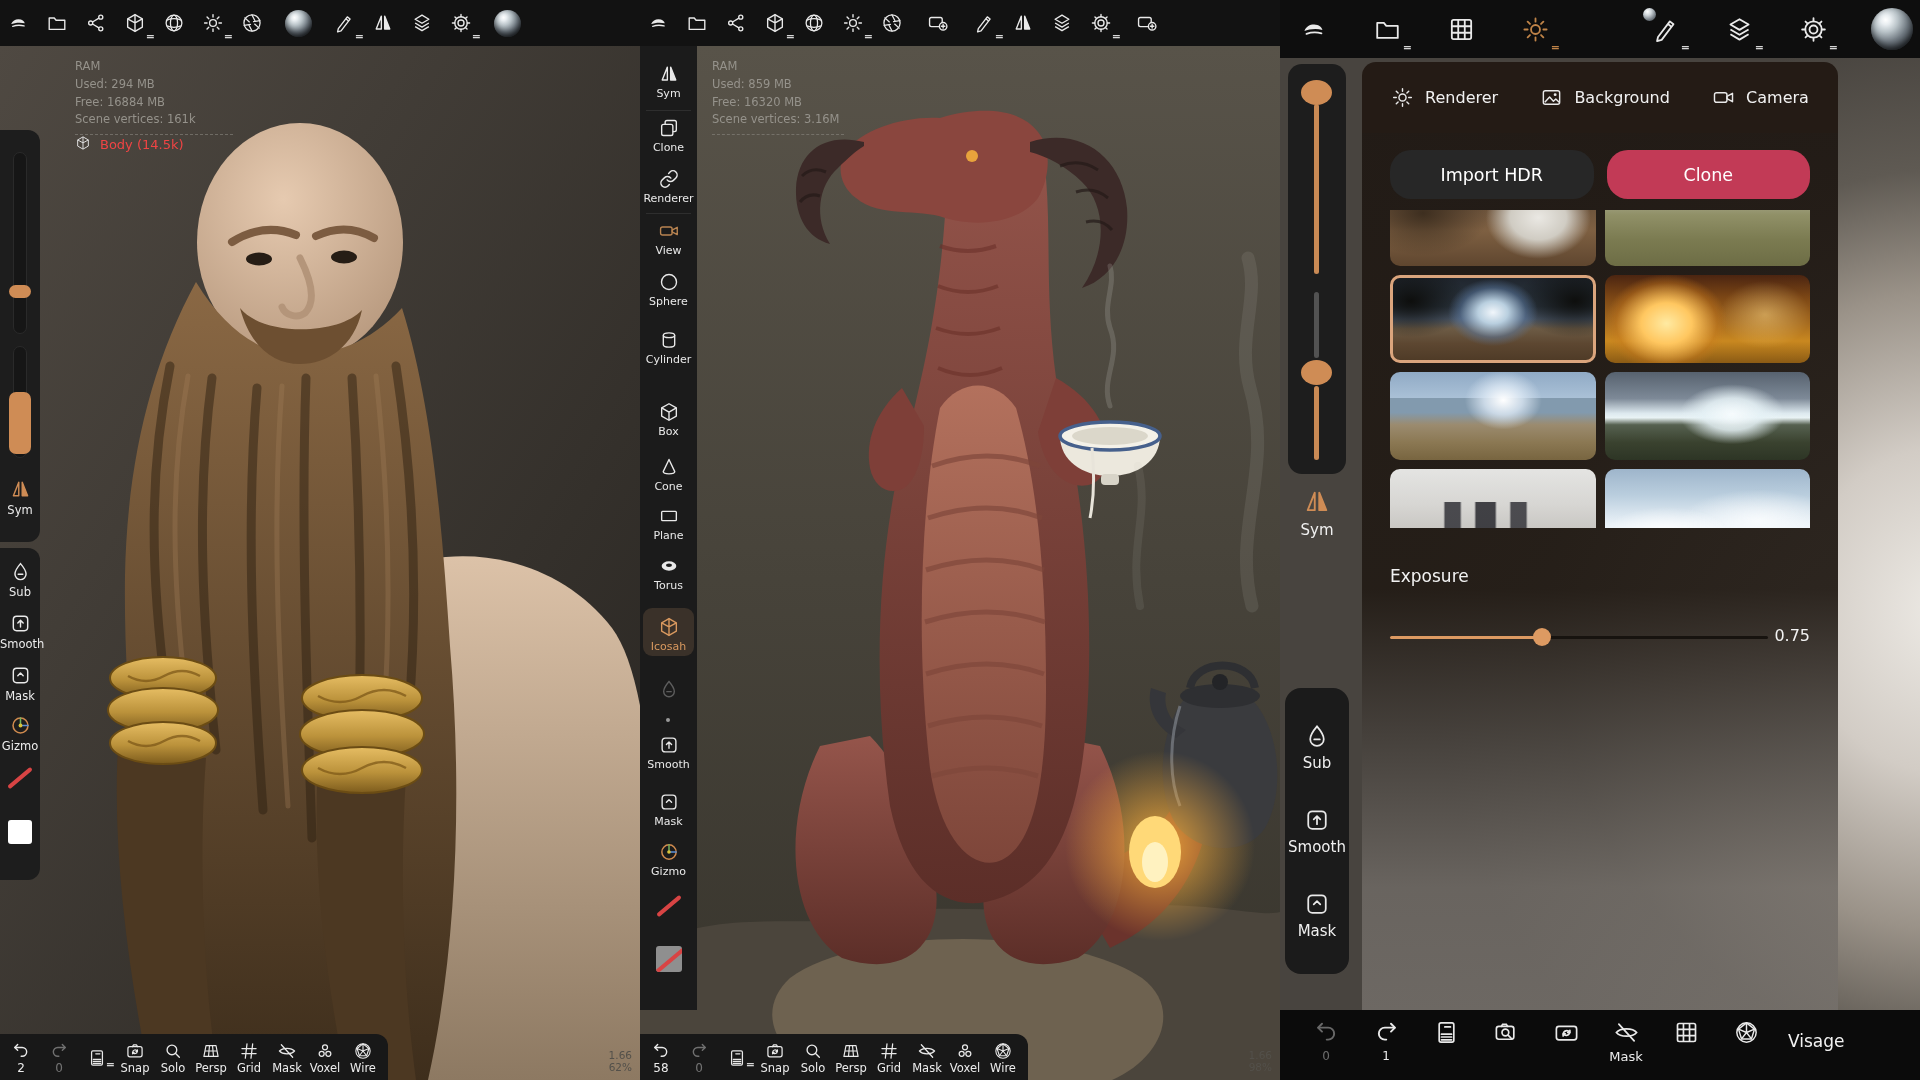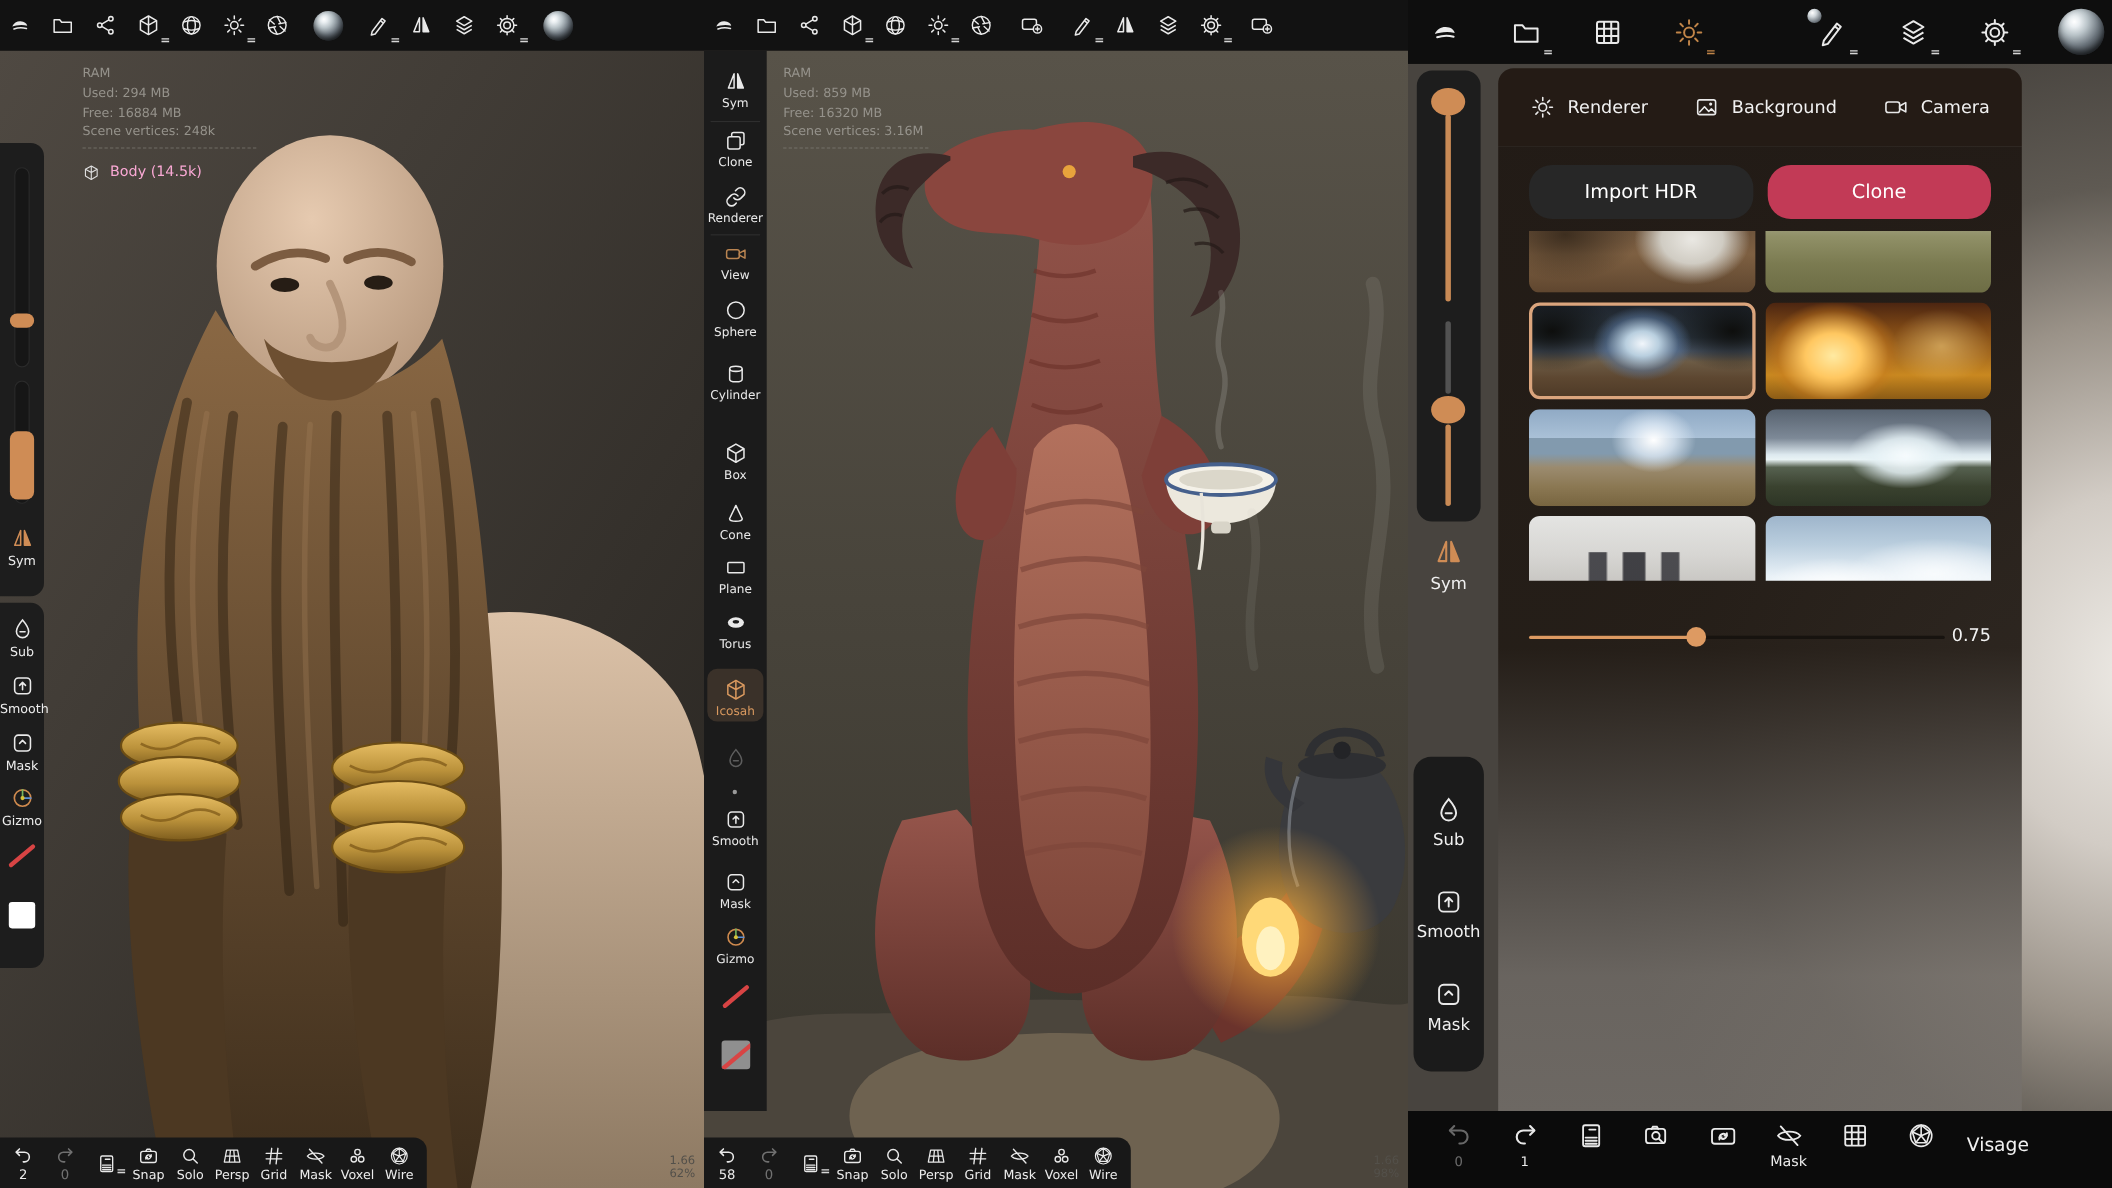--- a/index.html
+++ b/index.html
@@ -35,21 +35,21 @@
   
   .scene{position:absolute;top:46px;left:0;width:640px;height:1034px;z-index:1}
   .rscene{position:absolute;top:58px;left:0;width:640px;height:952px;z-index:1;
     background:radial-gradient(520px 580px at 104% 58%,#edeae5 0%,#d2ccc5 28%,#9a9288 55%,#5f5a53 76%,#48443f 100%)}
 
   
   .stats{position:absolute;top:58px;font-size:11.5px;color:#95928b;line-height:1.55;z-index:10}
   #vp-left .stats{left:75px}
   #vp-mid .stats{left:72px}
   .dashline{border-top:1px dashed #8a8780;opacity:.6;margin-top:5px;width:158px}
-  .objrow{display:flex;align-items:center;gap:9px;margin-top:12px;color:#f9a8d4;font-size:13px}
+  .objrow{display:flex;align-items:flex-start;gap:9px;color:#ef4444;font-size:13px}
   .objrow .ic{width:16px;height:16px;color:#dedede}
 
   
   .lstrip{position:absolute;left:0;width:40px;background:#1d1d1d;border-radius:0 12px 12px 0;z-index:12}
   #lstripA{top:130px;height:412px}
   #lstripB{top:548px;height:332px}
   .vtrack{position:absolute;left:13px;width:14px;background:#161616;border:1px solid #2a2a2a;border-radius:7px}
   .vhandle{position:absolute;left:9px;width:22px;background:#cf8c55;border-radius:7px}
   .tool{position:absolute;left:0;right:0;text-align:center;color:#ececec;font-size:11.5px}
   .tool .ic{width:23px;height:23px;margin:0 auto 2px}
@@ -546,21 +546,21 @@
         </div>
       <div class="tb-item wide">
           <div class="ball"></div>
         </div>
     </div>
 
     <div class="stats">
       <div>RAM</div>
       <div>Used: 294 MB</div>
       <div>Free: 16884 MB</div>
-      <div>Scene vertices: 248k</div>
+      <div>Scene vertices: 161k</div>
       <div class="dashline"></div>
       <div class="objrow">
         <svg class="ic">
             <use href="#i-icosa"></use>
           </svg>
         <span>Body (14.5k)</span>
       </div>
     </div>
 
     <div class="lstrip" id="lstripA">
@@ -1121,20 +1121,21 @@
             <div class="thumb t-desert"></div>
             <div class="thumb t-grass"></div>
             <div class="thumb t-lake sel"></div>
             <div class="thumb t-interior"></div>
             <div class="thumb t-coast"></div>
             <div class="thumb t-sunset"></div>
             <div class="thumb t-city"></div>
             <div class="thumb t-clouds"></div>
           </div>
         </div>
+        <div class="exp-label">Exposure</div>
         <div class="sliderrow">
           <div class="strack"></div>
           <div class="sfill"></div>
           <div class="shandle"></div>
           <div class="sval">0.75</div>
         </div>
       </div>
     </div>
 
     <div class="rbbar">

